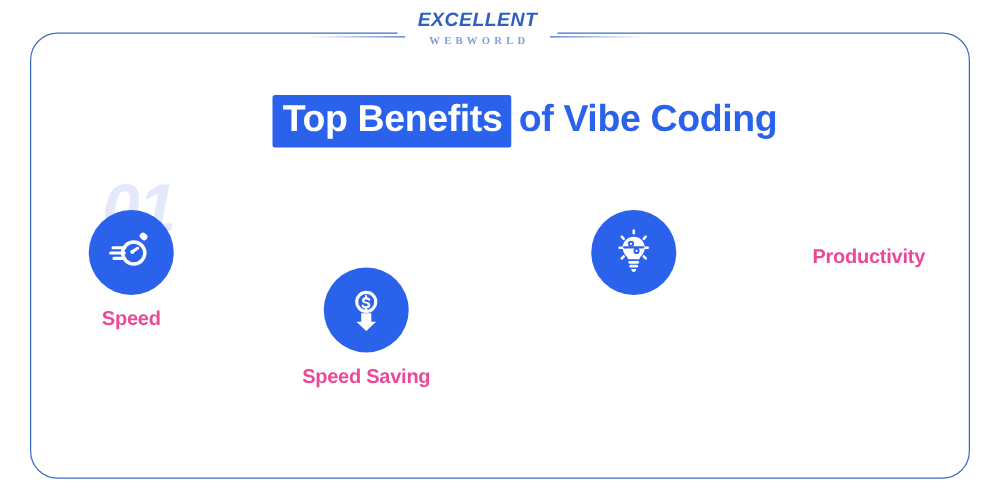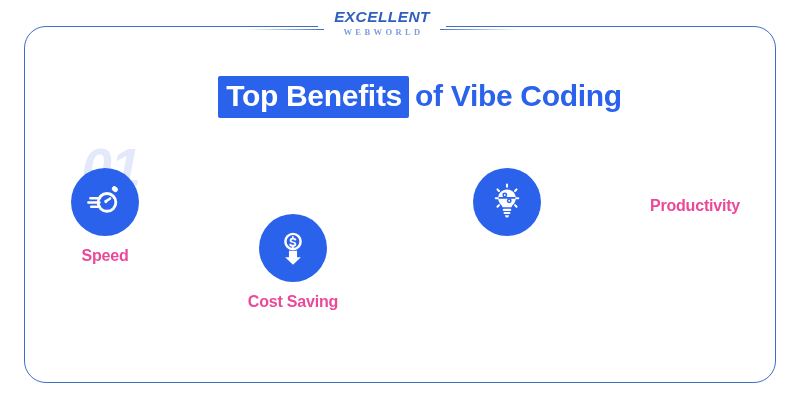--- a/index.html
+++ b/index.html
@@ -194,21 +194,21 @@
             <svg width="36" height="36" viewBox="0 0 48 48" fill="none">
               <g fill="#ffffff">
                 <path d="M24 3.5a11.8 11.8 0 1 0 0 23.6 11.8 11.8 0 0 0 0-23.6zm0 3.3a8.5 8.5 0 1 1 0 17 8.5 8.5 0 0 1 0-17z"></path>
                 <path d="M24.9 9.1v1.2c1.6.2 2.8 1 3.4 2.1.3.6 0 1.3-.6 1.6-.6.3-1.3.1-1.7-.4-.3-.5-.9-.8-1.9-.8-1.2 0-1.9.5-1.9 1.2 0 .6.4.9 2.2 1.3 2.6.6 4 1.5 4 3.6 0 1.8-1.3 3.1-3.5 3.4v1.2c0 .6-.5 1.1-1.1 1.1s-1.1-.5-1.1-1.1v-1.2c-1.8-.3-3-1.1-3.6-2.4-.3-.6 0-1.3.6-1.6.6-.2 1.3 0 1.6.5.4.6 1.1 1 2.3 1 1.4 0 2.1-.5 2.1-1.3 0-.7-.5-1-2.4-1.4-2.5-.6-3.8-1.5-3.8-3.5 0-1.7 1.2-3 3.2-3.4V9.1c0-.6.5-1.1 1.1-1.1s1.1.5 1.1 1.1z"></path>
                 <path d="M18.6 27.5h10.8v8.9h5.1L24 46.3 13.5 36.4h5.1z"></path>
               </g>
             </svg>
           </span>
         </div>
       </div>
-      <div class="label">Cost Saving</div>
+      <div class="label">Speed Saving</div>
     </div>
 
     <div class="item pos-3">
       <div class="numwrap">
         <div class="circle">
           <span>
             <svg width="38" height="38" viewBox="0 0 48 48" fill="none">
               <g fill="#ffffff">
                 <path d="M24 8.2c-6.2 0-11.2 4.9-11.2 11 0 3.7 1.9 6.5 3.7 8.4 1 1.1 1.6 2.1 1.8 3.1h11.4c.2-1 .8-2 1.8-3.1 1.8-1.9 3.7-4.7 3.7-8.4 0-6.1-5-11-11.2-11z"></path>
                 <rect x="18.6" y="32.6" width="10.8" height="2.7" rx="1.35"></rect>

